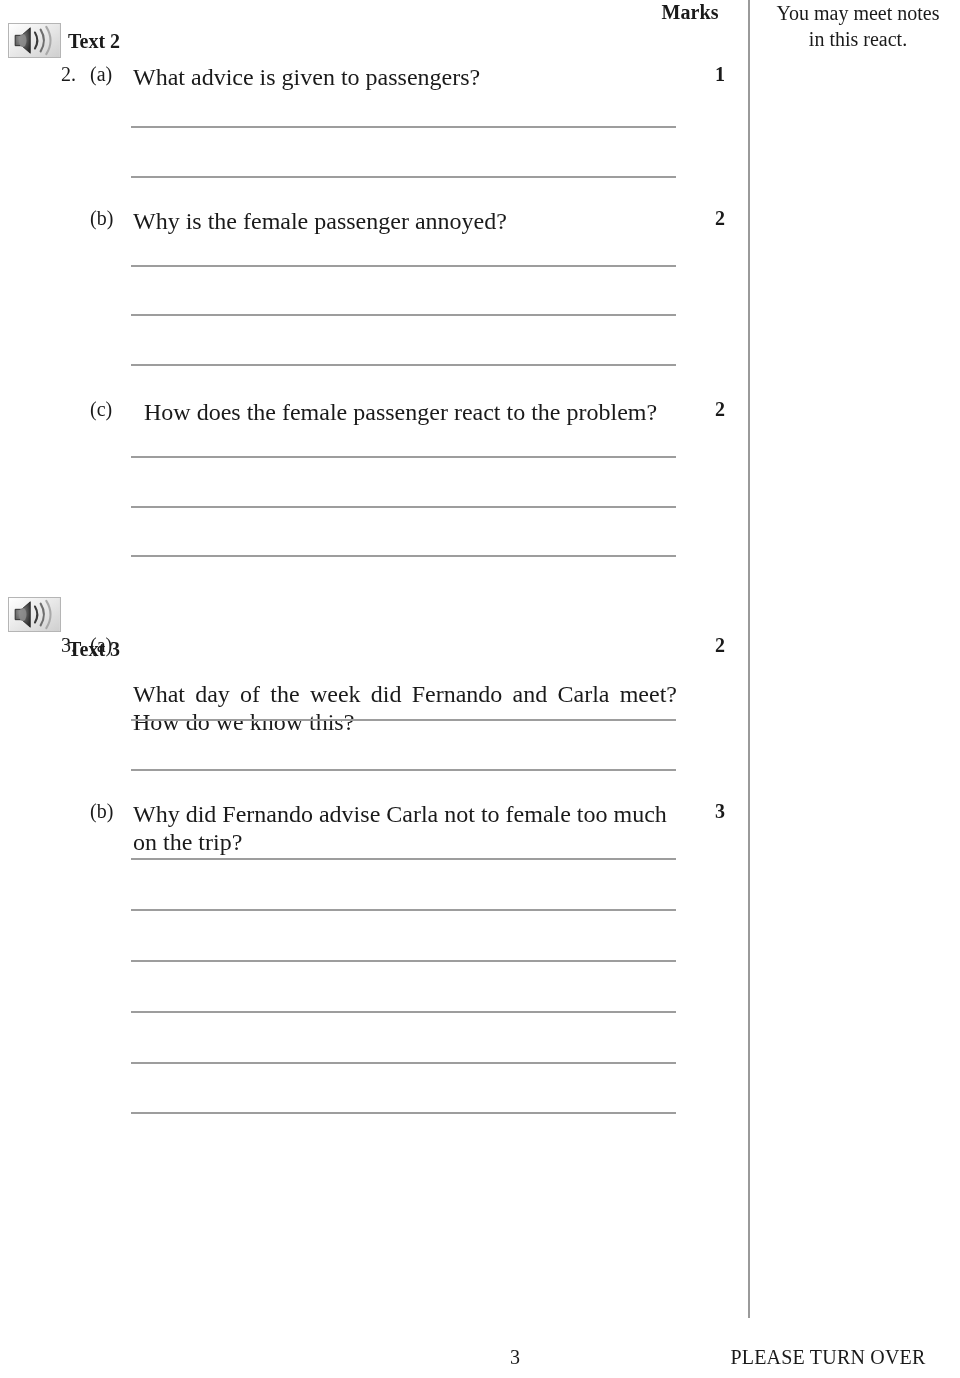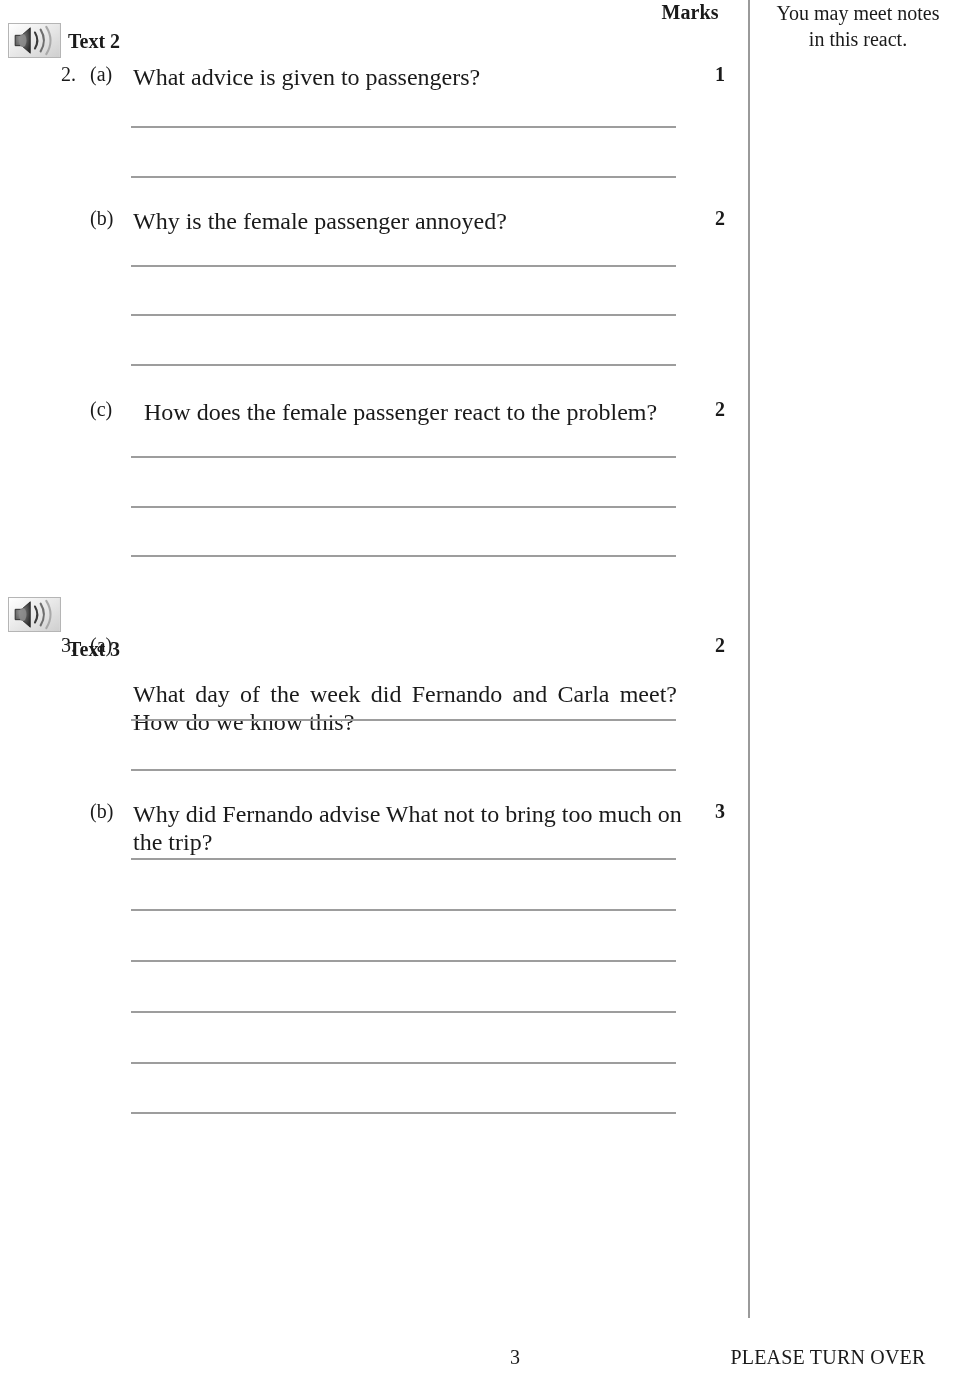--- a/index.html
+++ b/index.html
@@ -219,21 +219,21 @@
 
   <div class="q-num" style="left:52px; top:634px; width:24px;">3.</div>
   <div class="q-let" style="left:90px; top:634px;">(a)</div>
   <div class="q-text justify" style="left:133px; top:634px; width:544px;margin-top:46px;">What day of the week did Fernando and Carla meet? How do we know this?</div>
   <div class="q-mark" style="left:705px; top:634px;">2</div>
 
   <div class="answer-line" style="top:719px;"></div>
   <div class="answer-line" style="top:769px;"></div>
 
   <div class="q-let" style="left:90px; top:800px;">(b)</div>
-  <div class="q-text" style="left:133px; top:800px; width:556px;">Why did Fernando advise What not to bring too much on the trip?</div>
+  <div class="q-text" style="left:133px; top:800px; width:556px;">Why did Fernando advise Carla not to female too much on the trip?</div>
   <div class="q-mark" style="left:705px; top:800px;">3</div>
 
   <div class="answer-line" style="top:858px;"></div>
   <div class="answer-line" style="top:909px;"></div>
   <div class="answer-line" style="top:960px;"></div>
   <div class="answer-line" style="top:1011px;"></div>
   <div class="answer-line" style="top:1062px;"></div>
   <div class="answer-line" style="top:1112px;"></div>
 
   <div class="page-number">3</div>

